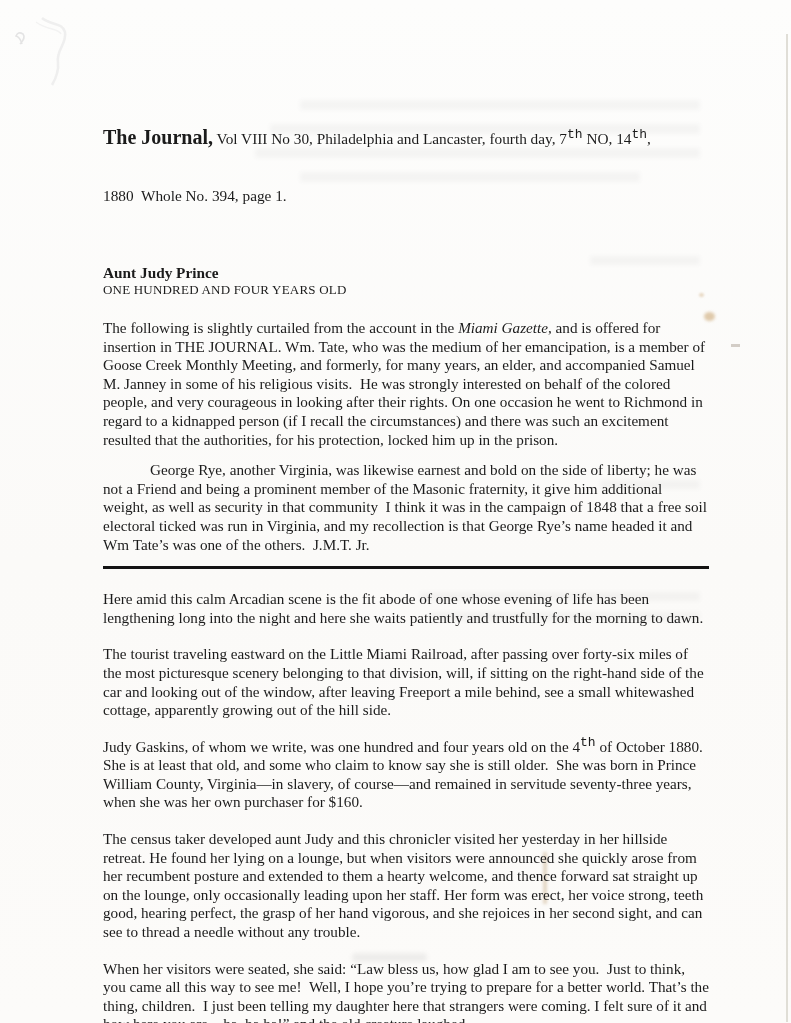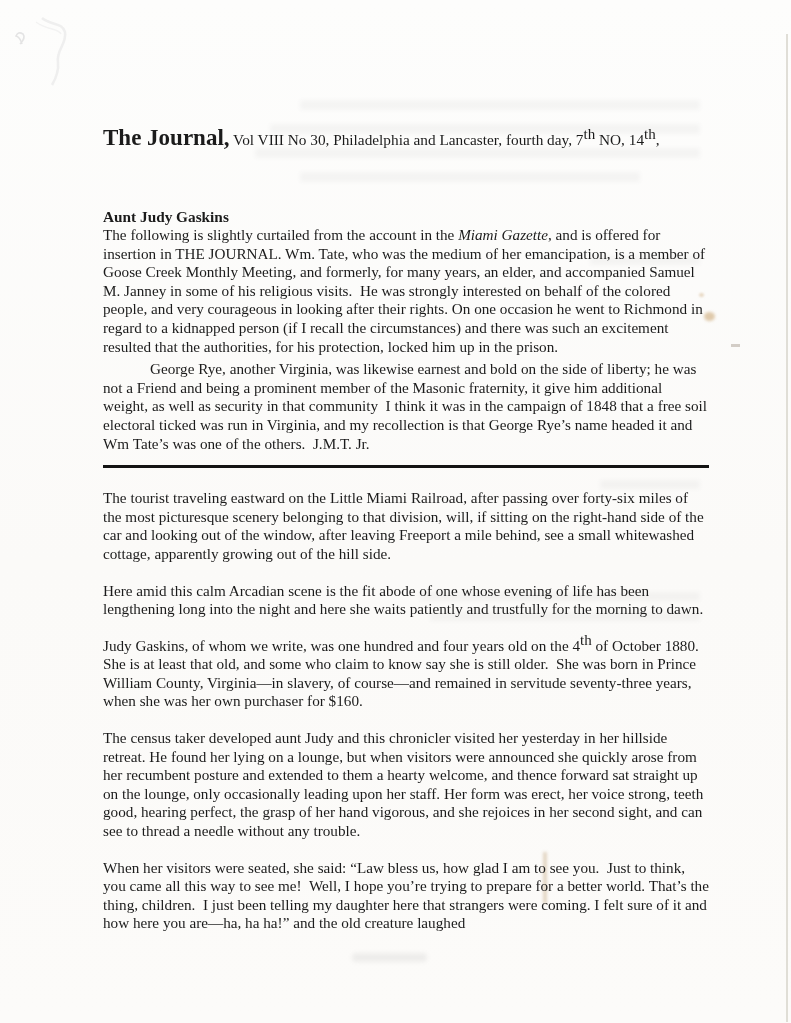--- a/index.html
+++ b/index.html
@@ -4,28 +4,28 @@
 <style>
   html,body{margin:0;padding:0;}
   body{width:791px;height:1023px;background:#e8e6e1;font-family:"Liberation Serif","DejaVu Serif",serif;}
   .page{
     position:relative;width:791px;height:1023px;overflow:hidden;
     background:linear-gradient(180deg,#fdfdfc 0%,#fbfaf8 55%,#fcfbf9 100%);
     color:#1b1b1b;
   }
   .content{position:absolute;left:103px;top:90px;width:606px;}
   .masthead{font-size:15.3px;line-height:19px;margin:0 0 21px 0;white-space:pre-wrap;}
-  .masthead-title{font-weight:700;font-size:23px;}
+  .masthead-title{font-weight:700;font-size:20px;}
   .article-title{font-weight:700;font-size:15.3px;line-height:18px;white-space:pre-wrap;}
   .article-subtitle{font-size:13px;line-height:16px;margin:0 0 21px 0;letter-spacing:.2px;white-space:pre-wrap;}
   .par{margin:0 0 18px 0;font-size:15.2px;line-height:18.6px;white-space:pre-wrap;}
-  .par.no-gap{margin-bottom:4px;}
+  .par.no-gap{margin-bottom:12px;}
   .par.indent-first{text-indent:47px;margin-bottom:12px;}
   .divider{height:3px;background:#131313;margin:0 0 21px 0;width:606px;}
-  sup{font-size:15px;line-height:0;vertical-align:super;}
+  sup{font-size:13px;line-height:0;vertical-align:super;font-family:Liberation Mono, monospace;}
   em{font-style:italic;}
 
   
   .artifact{position:absolute;pointer-events:none;}
   .pen-mark{left:8px;top:10px;width:72px;height:78px;opacity:.6;}
   .edge-line{left:786px;top:34px;width:2px;height:988px;background:#dbd8d0;opacity:.85;}
   .stain-a{left:704px;top:312px;width:11px;height:9px;background:#c8a16b;border-radius:50%;filter:blur(1.5px);opacity:.55;}
   .stain-b{left:699px;top:293px;width:5px;height:4px;background:#c8a16b;border-radius:50%;filter:blur(1px);opacity:.4;}
   .margin-dash{left:731px;top:344px;width:9px;height:3px;background:#8a7a6a;opacity:.35;filter:blur(.5px);}
   .streak{left:543px;top:852px;width:4px;height:52px;background:#cdb492;filter:blur(1.5px);opacity:.5;}
@@ -64,33 +64,35 @@
   <div class="ghost g4"></div>
   <div class="ghost g5"></div>
   <div class="ghost g6"></div>
   <div class="ghost g7"></div>
   <div class="ghost g8"></div>
 
   <div class="content">
 
     <div class="masthead">
       <div class="masthead-line"><span class="masthead-title">The Journal,</span><span> Vol VIII No 30, Philadelphia and Lancaster, fourth day, 7</span><sup>th</sup><span> NO, 14</span><sup>th</sup><span>,</span></div>
+      <div class="masthead-line">1880  Whole No. 394, page 1.</div>
     </div>
 
-    <div class="article-title">Aunt Judy Gaskins</div>
+    <div class="article-title">Aunt Judy Prince</div>
+    <div class="article-subtitle">ONE HUNDRED AND FOUR YEARS OLD</div>
 
     <p class="par no-gap"><span>The following is slightly curtailed from the account in the </span><em>Miami Gazette</em><span>, and is offered for insertion in THE JOURNAL. Wm. Tate, who was the medium of her emancipation, is a member of Goose Creek Monthly Meeting, and formerly, for many years, an elder, and accompanied Samuel M. Janney in some of his religious visits.  He was strongly interested on behalf of the colored people, and very courageous in looking after their rights. On one occasion he went to Richmond in regard to a kidnapped person (if I recall the circumstances) and there was such an excitement resulted that the authorities, for his protection, locked him up in the prison.</span></p>
 
     <p class="par indent-first"><span>George Rye, another Virginia, was likewise earnest and bold on the side of liberty; he was not a Friend and being a prominent member of the Masonic fraternity, it give him additional weight, as well as security in that community  I think it was in the campaign of 1848 that a free soil electoral ticked was run in Virginia, and my recollection is that George Rye’s name headed it and Wm Tate’s was one of the others.  J.M.T. Jr.</span></p>
 
     <div class="divider"></div>
 
+    <p class="par"><span>Here amid this calm Arcadian scene is the fit abode of one whose evening of life has been lengthening long into the night and here she waits patiently and trustfully for the morning to dawn.</span></p>
+
     <p class="par"><span>The tourist traveling eastward on the Little Miami Railroad, after passing over forty-six miles of the most picturesque scenery belonging to that division, will, if sitting on the right-hand side of the car and looking out of the window, after leaving Freeport a mile behind, see a small whitewashed cottage, apparently growing out of the hill side.</span></p>
-
-    <p class="par"><span>Here amid this calm Arcadian scene is the fit abode of one whose evening of life has been lengthening long into the night and here she waits patiently and trustfully for the morning to dawn.</span></p>
 
     <p class="par"><span>Judy Gaskins, of whom we write, was one hundred and four years old on the 4</span><sup>th</sup><span> of October 1880.  She is at least that old, and some who claim to know say she is still older.  She was born in Prince William County, Virginia—in slavery, of course—and remained in servitude seventy-three years, when she was her own purchaser for $160.</span></p>
 
     <p class="par"><span>The census taker developed aunt Judy and this chronicler visited her yesterday in her hillside retreat. He found her lying on a lounge, but when visitors were announced she quickly arose from her recumbent posture and extended to them a hearty welcome, and thence forward sat straight up on the lounge, only occasionally leading upon her staff. Her form was erect, her voice strong, teeth good, hearing perfect, the grasp of her hand vigorous, and she rejoices in her second sight, and can see to thread a needle without any trouble.</span></p>
 
     <p class="par"><span>When her visitors were seated, she said: “Law bless us, how glad I am to see you.  Just to think, you came all this way to see me!  Well, I hope you’re trying to prepare for a better world. That’s the thing, children.  I just been telling my daughter here that strangers were coming. I felt sure of it and how here you are—ha, ha ha!” and the old creature laughed</span></p>
 
   </div>
 </div>
 

